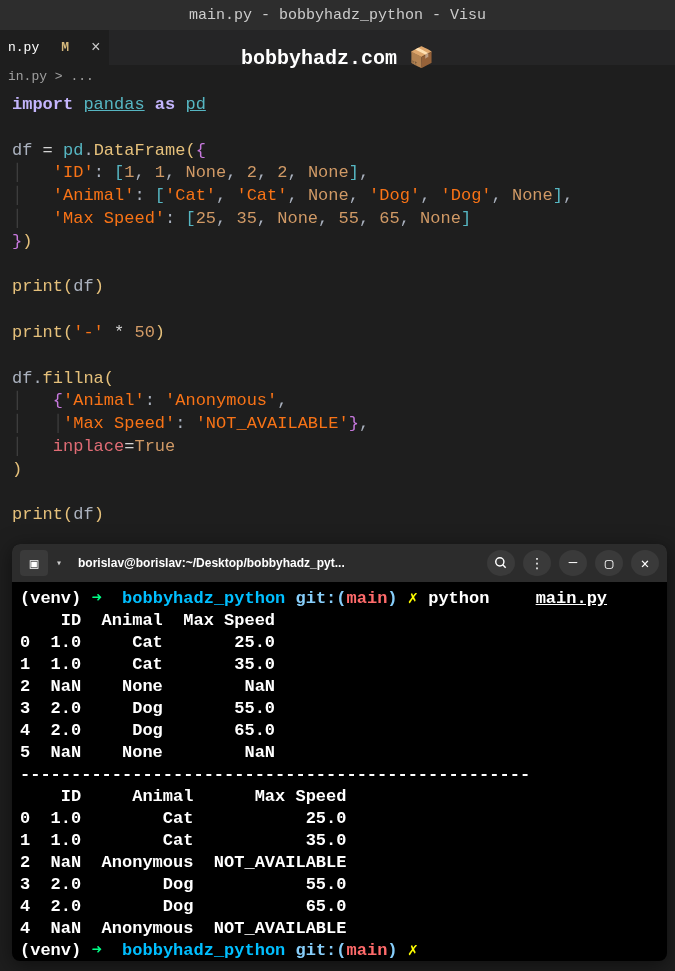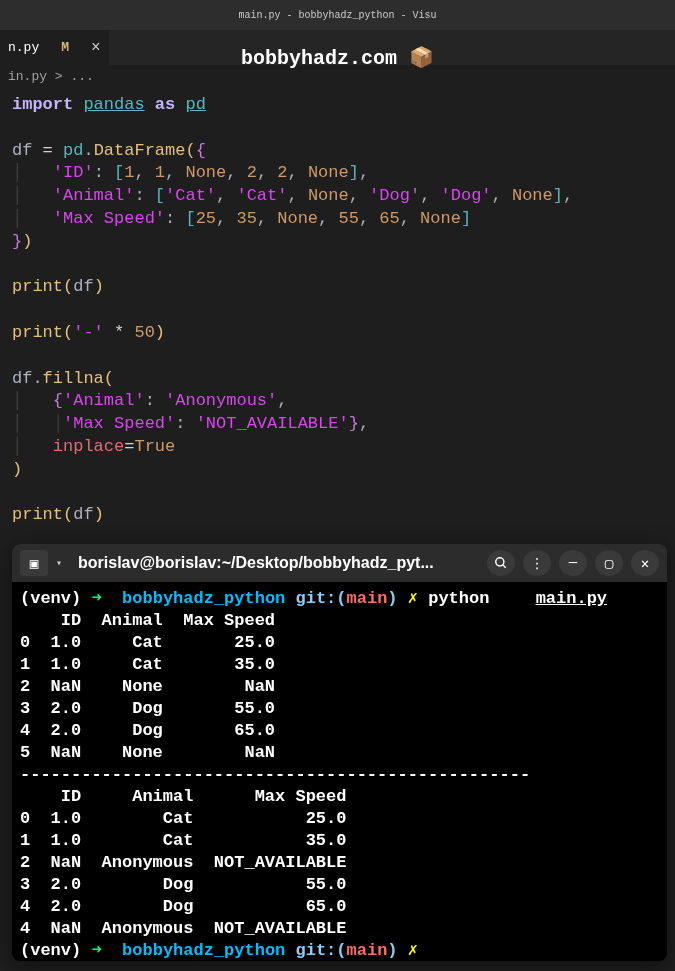--- a/index.html
+++ b/index.html
@@ -15,21 +15,21 @@
       color: #d4d4d4;
       overflow: hidden;
       position: relative;
     }
     .title-bar {
       height: 30px;
       display: flex;
       align-items: center;
       justify-content: center;
       color: #cccccc;
-      font-size: 10px;
+      font-size: 15px;
       background: #2d2d2d;
     }
     .tabs-bar {
       height: 35px;
       display: flex;
       align-items: center;
       background: #252526;
     }
     .tab {
       display: flex;
@@ -74,21 +74,21 @@
       background: #1e1e1e;
       white-space: pre;
       font-family: 'Consolas', 'Monaco', 'Courier New', monospace;
     }
     .kw { color: #c4b5fd; font-weight: bold; }
     .mod { color: #56b6c2; text-decoration: underline; font-family: Liberation Mono, monospace; }
     .alias { color: #56b6c2; text-decoration: underline; }
     .op { color: #d4d4d4; }
     .fn { color: #56b6c2; }
     .method { color: #e5c07b; }
-    .str { color: #d946ef; margin-top: 10px; }
+    .str { color: #f97316; margin-top: 10px; }
     .num { color: #d19a66; }
     .none { color: #d19a66; }
     .bool { color: #d19a66; }
     .param { color: #e06c75; }
     .paren { color: #e5c07b; }
     .brace { color: #c678dd; }
     .bracket { color: #56b6c2; }
     .comma { color: #abb2bf; }
     .white { color: #abb2bf; }
     .guide { color: #404040; }
@@ -123,21 +123,21 @@
       color: #fff;
       font-size: 14px;
     }
     .dropdown-icon {
       color: #ccc;
       font-size: 10px;
     }
     .terminal-title {
       flex: 1;
       color: #ffffff;
-      font-size: 16px;
+      font-size: 12px;
       font-weight: bold;
       font-family: Arial, sans-serif;
       padding-left: 8px;
     }
     .term-btn {
       width: 28px;
       height: 26px;
       background: #3a3a3a;
       border-radius: 50%;
       display: flex;

